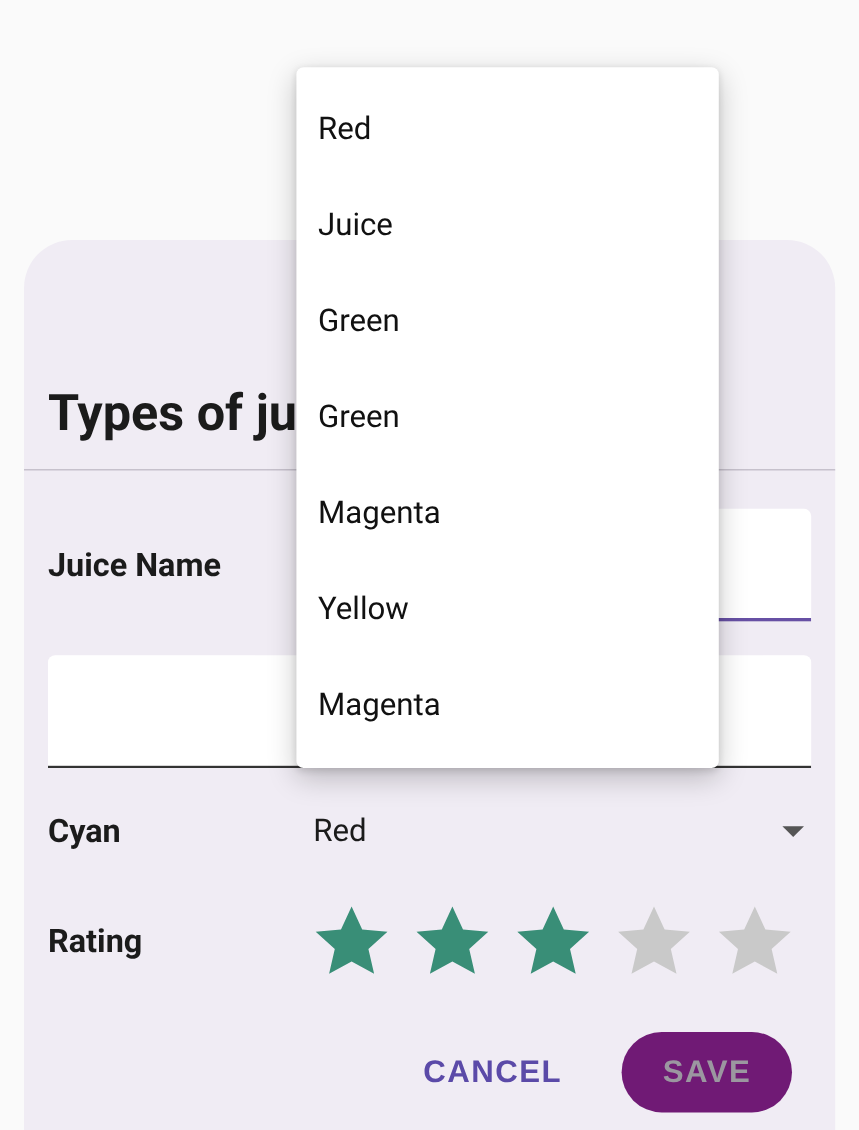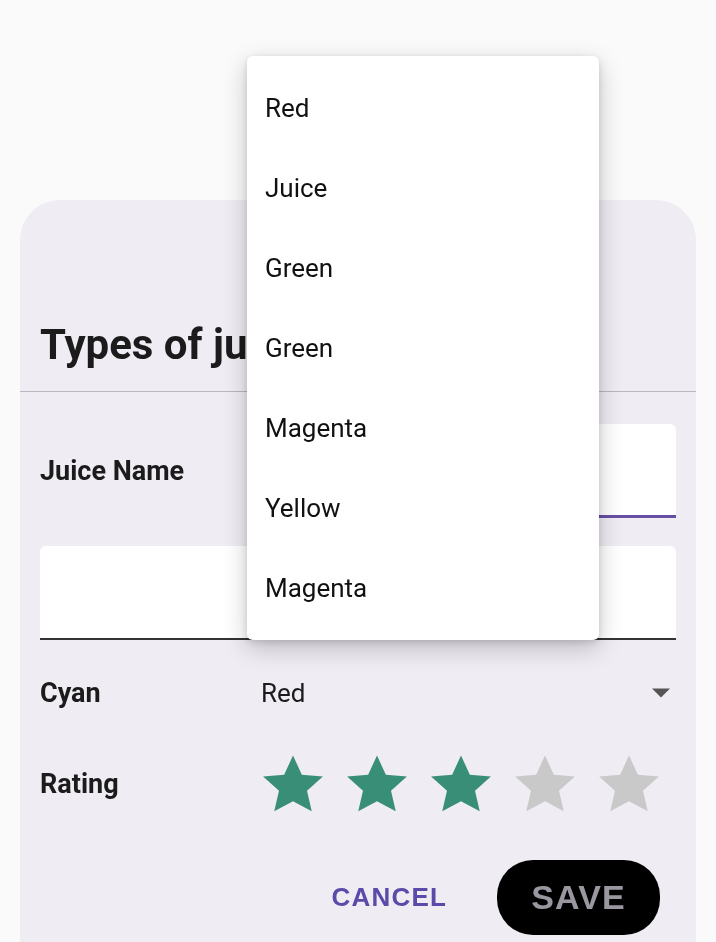--- a/index.html
+++ b/index.html
@@ -102,23 +102,23 @@
     border: none;
     font-size: 26px;
     font-weight: 700;
     letter-spacing: 1.2px;
     color: #5b4aa8;
     padding: 18px 22px;
     cursor: pointer;
     border-radius: 30px;
   }
   .btn-filled {
-    background: #000000;
+    background: #701a75;
     border: none;
-    font-size: 34px;
+    font-size: 26px;
     font-weight: 700;
     letter-spacing: 1.2px;
     color: #9b97a0;
     padding: 18px 34px;
     border-radius: 36px;
     cursor: pointer;
   }
   .dropdown {
     position: absolute;
     left: 247px;

